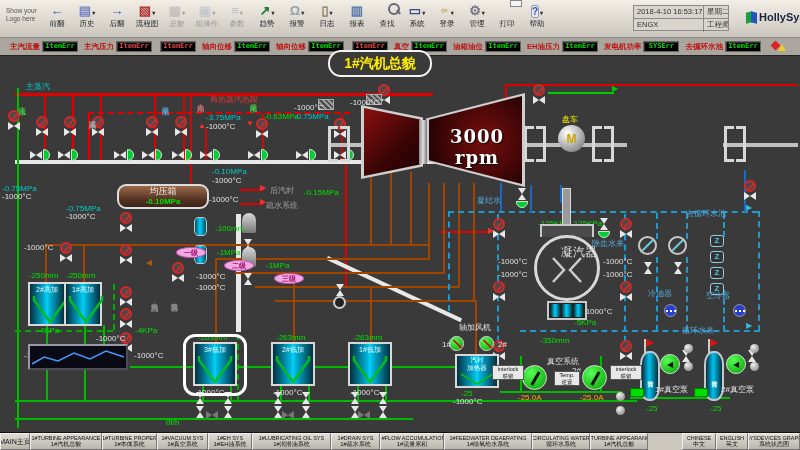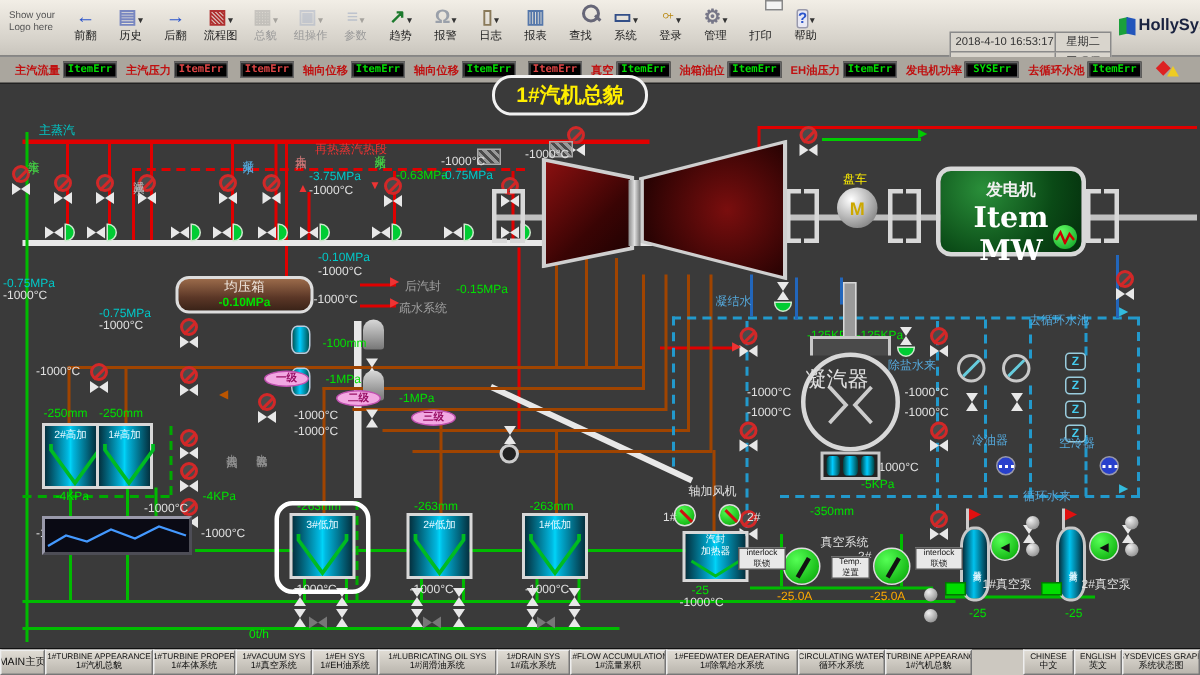--- a/index.html
+++ b/index.html
@@ -28,21 +28,21 @@
   .i-report{color:#5577aa;}
   .i-system{color:#334f88;}
   .i-login{color:#b8860b;display:inline-block;transform:rotate(-90deg);}
   .i-manage{color:#778;}
   .i-help{color:#2b55cc;background:#e8e8f4;border:1px solid #99a;width:14px;height:14px;line-height:12px;border-radius:2px;font-size:10px;text-align:center;margin-top:1px;}
   .i-find{position:relative;width:14px;height:14px;margin-top:1px;}
   .i-find:before{content:"";position:absolute;left:1px;top:1px;width:8px;height:8px;border:2px solid #667;border-radius:50%;}
   .i-find:after{content:"";position:absolute;left:9px;top:9px;width:5px;height:2px;background:#667;transform:rotate(45deg);}
   .i-print{position:relative;width:16px;height:13px;margin-top:2px;background:linear-gradient(#b9b5ad,#8e8a82);border-radius:2px;}
   .i-print:before{content:"";position:absolute;left:3px;top:-2px;width:10px;height:5px;background:#f4f4f4;border:1px solid #888;}
-  .infobox{position:absolute;left:633px;top:21px;width:108px;height:26px;border:1px solid #8a8a8a;background:#d9d5cd;font-size:7.5px;color:#333;}
+  .infobox{position:absolute;left:633px;top:5px;width:96px;height:26px;border:1px solid #8a8a8a;background:#d9d5cd;font-size:7.5px;color:#333;}
   .irow{display:flex;height:13px;line-height:12px;}
   .irow span{padding:0 3px;overflow:hidden;white-space:nowrap;}
   .irow span:first-child{width:70px;border-right:1px solid #8a8a8a;}
   .irow span:last-child{flex:1;text-align:center;}
   .irow:first-child{border-bottom:1px solid #8a8a8a;}
   .brand{position:absolute;left:746px;top:11px;display:flex;align-items:center;font-weight:bold;font-size:11px;color:#1a2340;}
   .bicon{position:relative;width:11px;height:11px;margin-right:2px;}
   .bicon:before{content:"";position:absolute;left:0;top:0;width:6px;height:11px;background:#1aa03a;transform:skewY(-12deg);}
   .bicon:after{content:"";position:absolute;left:5px;top:0;width:6px;height:11px;background:#2255bb;transform:skewY(12deg);}
   
@@ -120,21 +120,21 @@
   .rpm{position:absolute;left:431px;top:126px;width:92px;text-align:center;color:#fff;
     font-family:"DejaVu Serif",serif;font-weight:bold;font-size:18px;letter-spacing:1px;text-shadow:1px 1px 2px #000;}
   .genbox{position:absolute;left:624px;top:111px;width:100px;height:60px;border:3px solid #d8d8d8;border-radius:10px;
     background:radial-gradient(circle at 30% 22%,#2a8f3a,#0a4a16 60%,#042c0c);text-align:center;}
   .genname{font-size:11px;font-weight:bold;color:#f0f0f0;margin-top:5px;}
   .genval{font-family:"DejaVu Serif",serif;font-size:19px;font-weight:bold;color:#fff;line-height:22px;}
   .genico{position:absolute;right:3px;bottom:2px;width:16px;height:16px;border-radius:50%;
     background:radial-gradient(circle at 35% 30%,#66ff66,#089a20);}
   .genico svg{position:absolute;left:1px;top:3px;}
   .cond{position:absolute;left:534px;top:235px;width:66px;height:66px;border:3px solid #d8d8d8;border-radius:50%;background:#3a3a3a;}
-  .condlbl{position:absolute;left:0;top:6px;width:100%;text-align:left;font-size:14px;color:#e0e0e0;}
+  .condlbl{position:absolute;left:0;top:6px;width:100%;text-align:right;font-size:12px;color:#e0e0e0;}
   .duct{position:absolute;left:562px;top:188px;width:9px;height:38px;background:#9a9a9a;border:1px solid #d8d8d8;}
   .neck{position:absolute;left:540px;top:224px;width:54px;height:13px;background:#4a4a4a;border:2px solid #c8c8c8;border-bottom:none;}
   .hotwell{position:absolute;left:547px;top:301px;width:40px;height:19px;border:2px solid #c8c8c8;background:#222;display:flex;gap:2px;padding:1px 2px;}
   .hotwell span{flex:1;border-radius:2px/30%;background:linear-gradient(90deg,#044,#0cf 45%,#044);}
   .htr{position:absolute;border:2px solid #d8d8d8;
     background:linear-gradient(90deg,#04303e 0%,#00b8e0 45%,#00d4f8 50%,#00b8e0 55%,#04303e 100%);}
   .hlab{position:absolute;left:0;top:1px;width:100%;text-align:center;font-size:7px;color:#e8f8ff;}
   .htr svg{position:absolute;left:0;bottom:0;}
   .hlbox{position:absolute;left:183px;top:334px;width:64px;height:62px;border:3px solid #fff;border-radius:12px;z-index:20;}
   .gland{position:absolute;left:455px;top:354px;width:44px;height:34px;border:2px solid #d8d8d8;
@@ -999,30 +999,22 @@
     <div class="eqval">-0.10MPa</div>
   </div>
 
   <div class="hpo">
       <div class="hpi"></div>
     </div>
   <div class="lpo">
       <div class="lpi"></div>
     </div>
   <div class="coupling"></div>
-
-  <div class="genbox">
-    <div class="genname">发电机</div>
-    <div class="genval">Item MW</div>
-    <span class="genico">
-      <svg width="14" height="10" viewBox="0 0 14 10">
-          <polyline points="1,7 4,2 7,9 10,3 13,7" fill="none" stroke="#cc0000" stroke-width="1.6"></polyline>
-        </svg>
-    </span>
-  </div>
+  <div class="rpm">3000 rpm</div>
+
 
   <div class="duct"></div>
   <div class="neck"></div>
   <div class="cond">
     <div class="condlbl">凝汽器</div>
     <svg width="60" height="60" viewBox="0 0 60 60" style="position:absolute;left:0;top:0;">
       <polyline points="16,20 27,32 16,44" fill="none" stroke="#cccccc" stroke-width="2.5"></polyline>
       <polyline points="44,20 33,32 44,44" fill="none" stroke="#cccccc" stroke-width="2.5"></polyline>
     </svg>
   </div>

